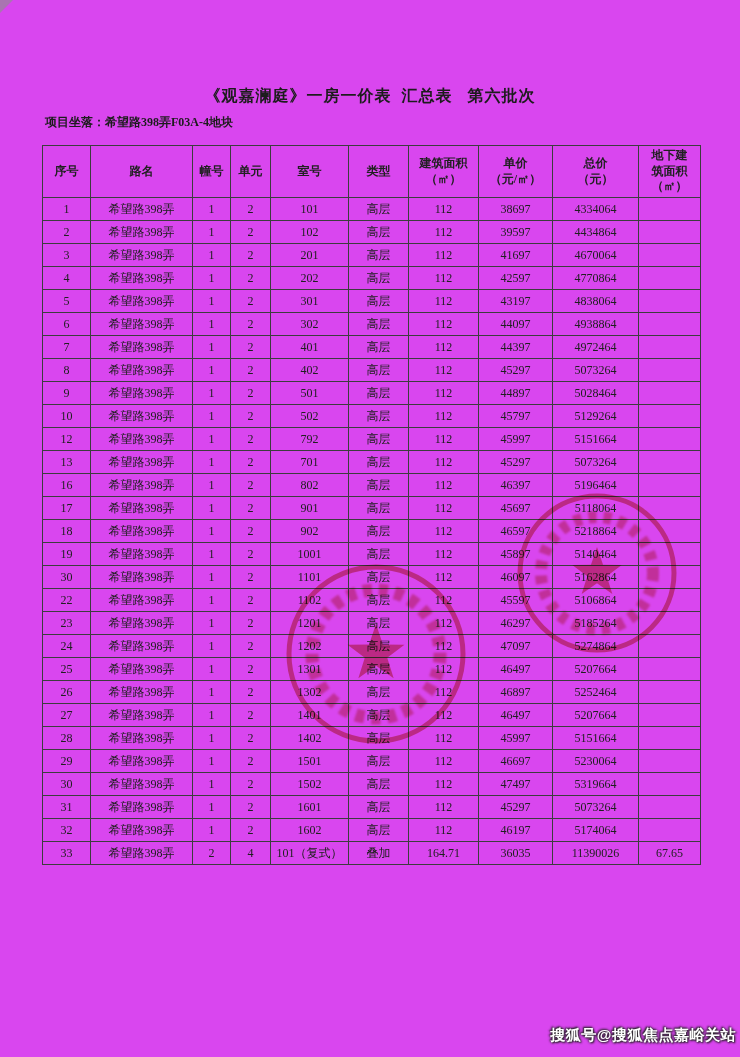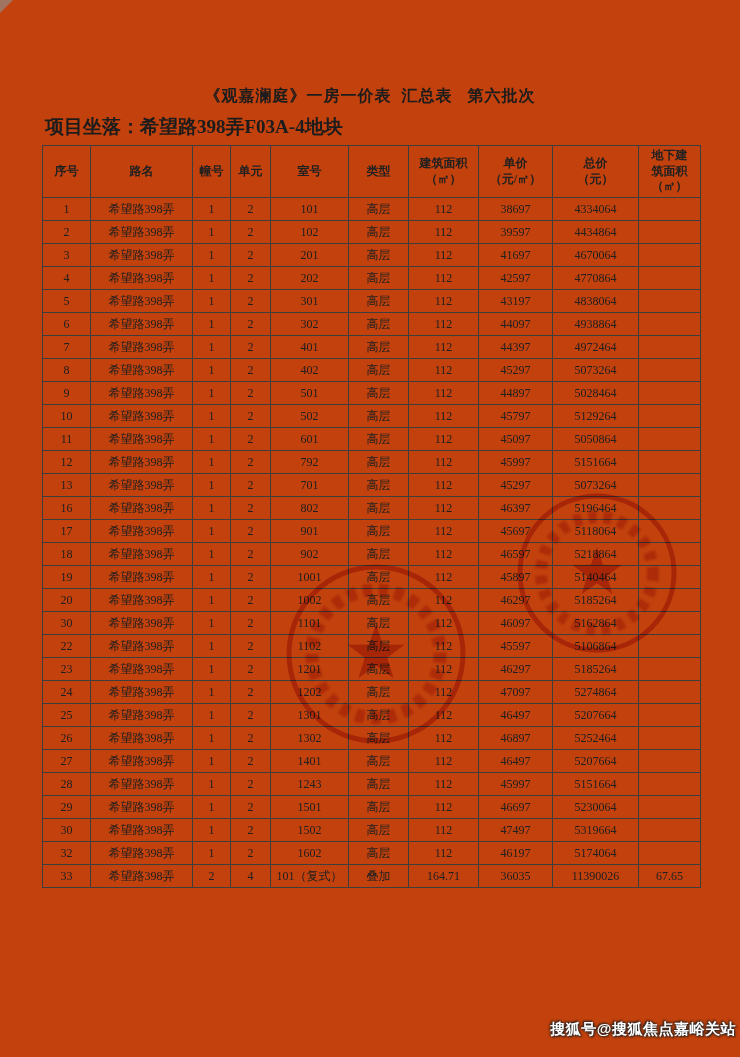--- a/index.html
+++ b/index.html
@@ -1,54 +1,54 @@
 <!DOCTYPE html>
 <html style="--seal-red: #bf3b2f;"><head>
 <meta charset="utf-8">
 <style>
   * { margin:0; padding:0; box-sizing:border-box; }
   html,body { background:#ffffff; }
   body { width:740px; height:1057px; font-family:"Liberation Serif","DejaVu Serif",serif; }
   .page {
     position:relative; width:740px; height:1057px;
-    background:#c2410c; color:#1c1c1c; overflow:hidden;
+    background:#d946ef; color:#1c1c1c; overflow:hidden;
   }
   .corner-artifact{
     position:absolute; top:0; left:0; width:0; height:0;
     border-top:13px solid #8f8f8f; border-right:13px solid transparent; opacity:.65;
   }
   .doc-title{
     position:absolute; top:86px; left:0; width:100%;
     text-align:center; font-size:16px; font-weight:bold; letter-spacing:1px;
     white-space:pre;
   }
   .doc-location{
     position:absolute; top:114px; left:45px;
-    font-size:19px; font-weight:bold;
+    font-size:12px; font-weight:bold;
   }
   table.price-table{
     position:absolute; top:145px; left:42px; width:658px;
     border-collapse:collapse; table-layout:fixed;
   }
   .price-table th, .price-table td{
     border:1px solid #3d3d3d; text-align:center; vertical-align:middle;
     font-size:12px; color:#202020; padding:0 1px; overflow:hidden;
   }
   .price-table th{
     font-weight:bold; white-space:pre-line; line-height:1.3; height:52px;
   }
   .price-table td{ height:23px; }
   .seal{
     position:absolute; color:var(--seal-red,#bf3b2f);
     opacity:.55; mix-blend-mode:multiply; filter:blur(0.5px);
     pointer-events:none;
   }
   .seal .text-ring{ opacity:.8; filter:blur(1.3px); }
   .watermark{
-    position:absolute; right:4px; bottom:18px;
+    position:absolute; right:4px; bottom:12px;
     font-size:15px; font-weight:bold; color:#ffffff; letter-spacing:0.5px;
     text-shadow: 0 0 3px #333, 1px 1px 2px #1a1a1a, -1px -1px 2px #1a1a1a;
     font-family:"Liberation Sans","DejaVu Sans",sans-serif;
     text-align:right;
   }
 </style>
 </head>
 <body>
 
 <div class="page">
@@ -206,32 +206,20 @@
           <td>1</td>
           <td>2</td>
           <td>502</td>
           <td>高层</td>
           <td>112</td>
           <td>45797</td>
           <td>5129264</td>
           <td></td>
         </tr>
         <tr>
-          <td>11</td>
-          <td>希望路398弄</td>
-          <td>1</td>
-          <td>2</td>
-          <td>601</td>
-          <td>高层</td>
-          <td>112</td>
-          <td>45097</td>
-          <td>5050864</td>
-          <td></td>
-        </tr>
-        <tr>
           <td>12</td>
           <td>希望路398弄</td>
           <td>1</td>
           <td>2</td>
           <td>792</td>
           <td>高层</td>
           <td>112</td>
           <td>45997</td>
           <td>5151664</td>
           <td></td>
@@ -290,68 +278,56 @@
           <td>1</td>
           <td>2</td>
           <td>1001</td>
           <td>高层</td>
           <td>112</td>
           <td>45897</td>
           <td>5140464</td>
           <td></td>
         </tr>
         <tr>
-          <td>20</td>
-          <td>希望路398弄</td>
-          <td>1</td>
-          <td>2</td>
-          <td>1002</td>
+          <td>30</td>
+          <td>希望路398弄</td>
+          <td>1</td>
+          <td>2</td>
+          <td>1101</td>
+          <td>高层</td>
+          <td>112</td>
+          <td>46097</td>
+          <td>5162864</td>
+          <td></td>
+        </tr>
+        <tr>
+          <td>22</td>
+          <td>希望路398弄</td>
+          <td>1</td>
+          <td>2</td>
+          <td>1102</td>
+          <td>高层</td>
+          <td>112</td>
+          <td>45597</td>
+          <td>5106864</td>
+          <td></td>
+        </tr>
+        <tr>
+          <td>23</td>
+          <td>希望路398弄</td>
+          <td>1</td>
+          <td>2</td>
+          <td>1201</td>
           <td>高层</td>
           <td>112</td>
           <td>46297</td>
           <td>5185264</td>
           <td></td>
         </tr>
         <tr>
-          <td>30</td>
-          <td>希望路398弄</td>
-          <td>1</td>
-          <td>2</td>
-          <td>1101</td>
-          <td>高层</td>
-          <td>112</td>
-          <td>46097</td>
-          <td>5162864</td>
-          <td></td>
-        </tr>
-        <tr>
-          <td>22</td>
-          <td>希望路398弄</td>
-          <td>1</td>
-          <td>2</td>
-          <td>1102</td>
-          <td>高层</td>
-          <td>112</td>
-          <td>45597</td>
-          <td>5106864</td>
-          <td></td>
-        </tr>
-        <tr>
-          <td>23</td>
-          <td>希望路398弄</td>
-          <td>1</td>
-          <td>2</td>
-          <td>1201</td>
-          <td>高层</td>
-          <td>112</td>
-          <td>46297</td>
-          <td>5185264</td>
-          <td></td>
-        </tr>
-        <tr>
           <td>24</td>
           <td>希望路398弄</td>
           <td>1</td>
           <td>2</td>
           <td>1202</td>
           <td>高层</td>
           <td>112</td>
           <td>47097</td>
           <td>5274864</td>
           <td></td>
@@ -390,21 +366,21 @@
           <td>112</td>
           <td>46497</td>
           <td>5207664</td>
           <td></td>
         </tr>
         <tr>
           <td>28</td>
           <td>希望路398弄</td>
           <td>1</td>
           <td>2</td>
-          <td>1243</td>
+          <td>1402</td>
           <td>高层</td>
           <td>112</td>
           <td>45997</td>
           <td>5151664</td>
           <td></td>
         </tr>
         <tr>
           <td>29</td>
           <td>希望路398弄</td>
           <td>1</td>
@@ -419,20 +395,32 @@
         <tr>
           <td>30</td>
           <td>希望路398弄</td>
           <td>1</td>
           <td>2</td>
           <td>1502</td>
           <td>高层</td>
           <td>112</td>
           <td>47497</td>
           <td>5319664</td>
+          <td></td>
+        </tr>
+        <tr>
+          <td>31</td>
+          <td>希望路398弄</td>
+          <td>1</td>
+          <td>2</td>
+          <td>1601</td>
+          <td>高层</td>
+          <td>112</td>
+          <td>45297</td>
+          <td>5073264</td>
           <td></td>
         </tr>
         <tr>
           <td>32</td>
           <td>希望路398弄</td>
           <td>1</td>
           <td>2</td>
           <td>1602</td>
           <td>高层</td>
           <td>112</td>

